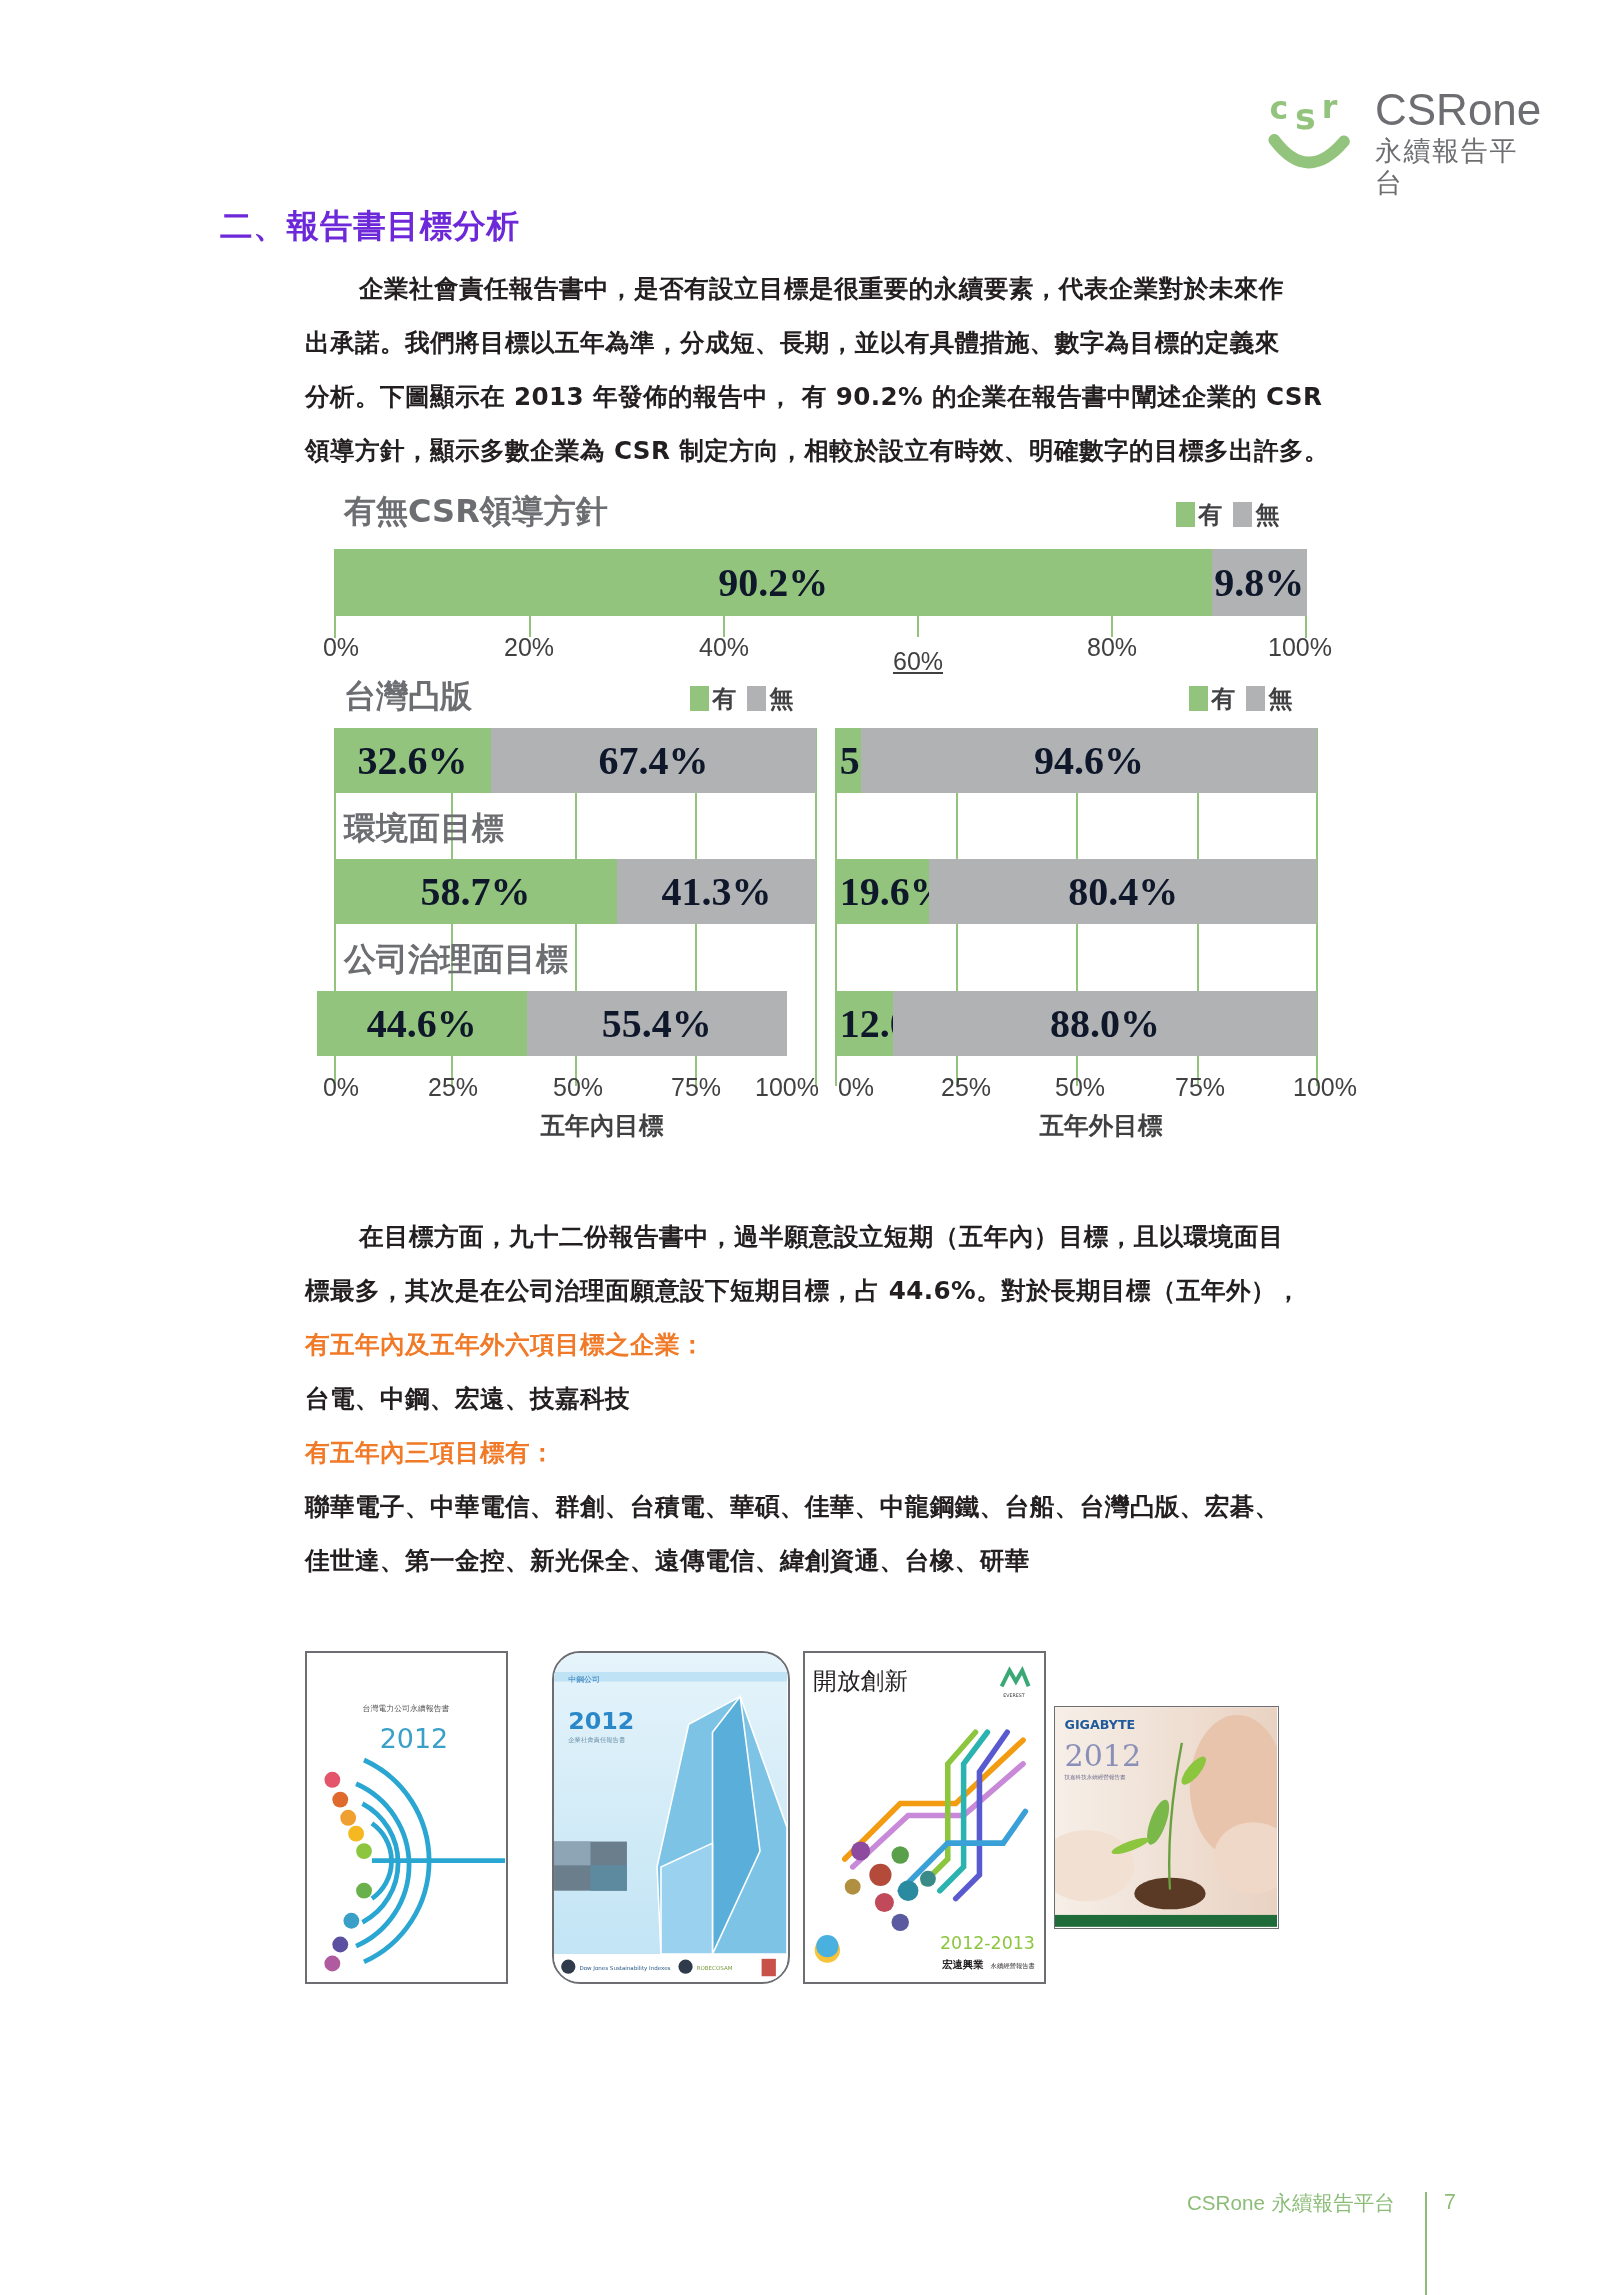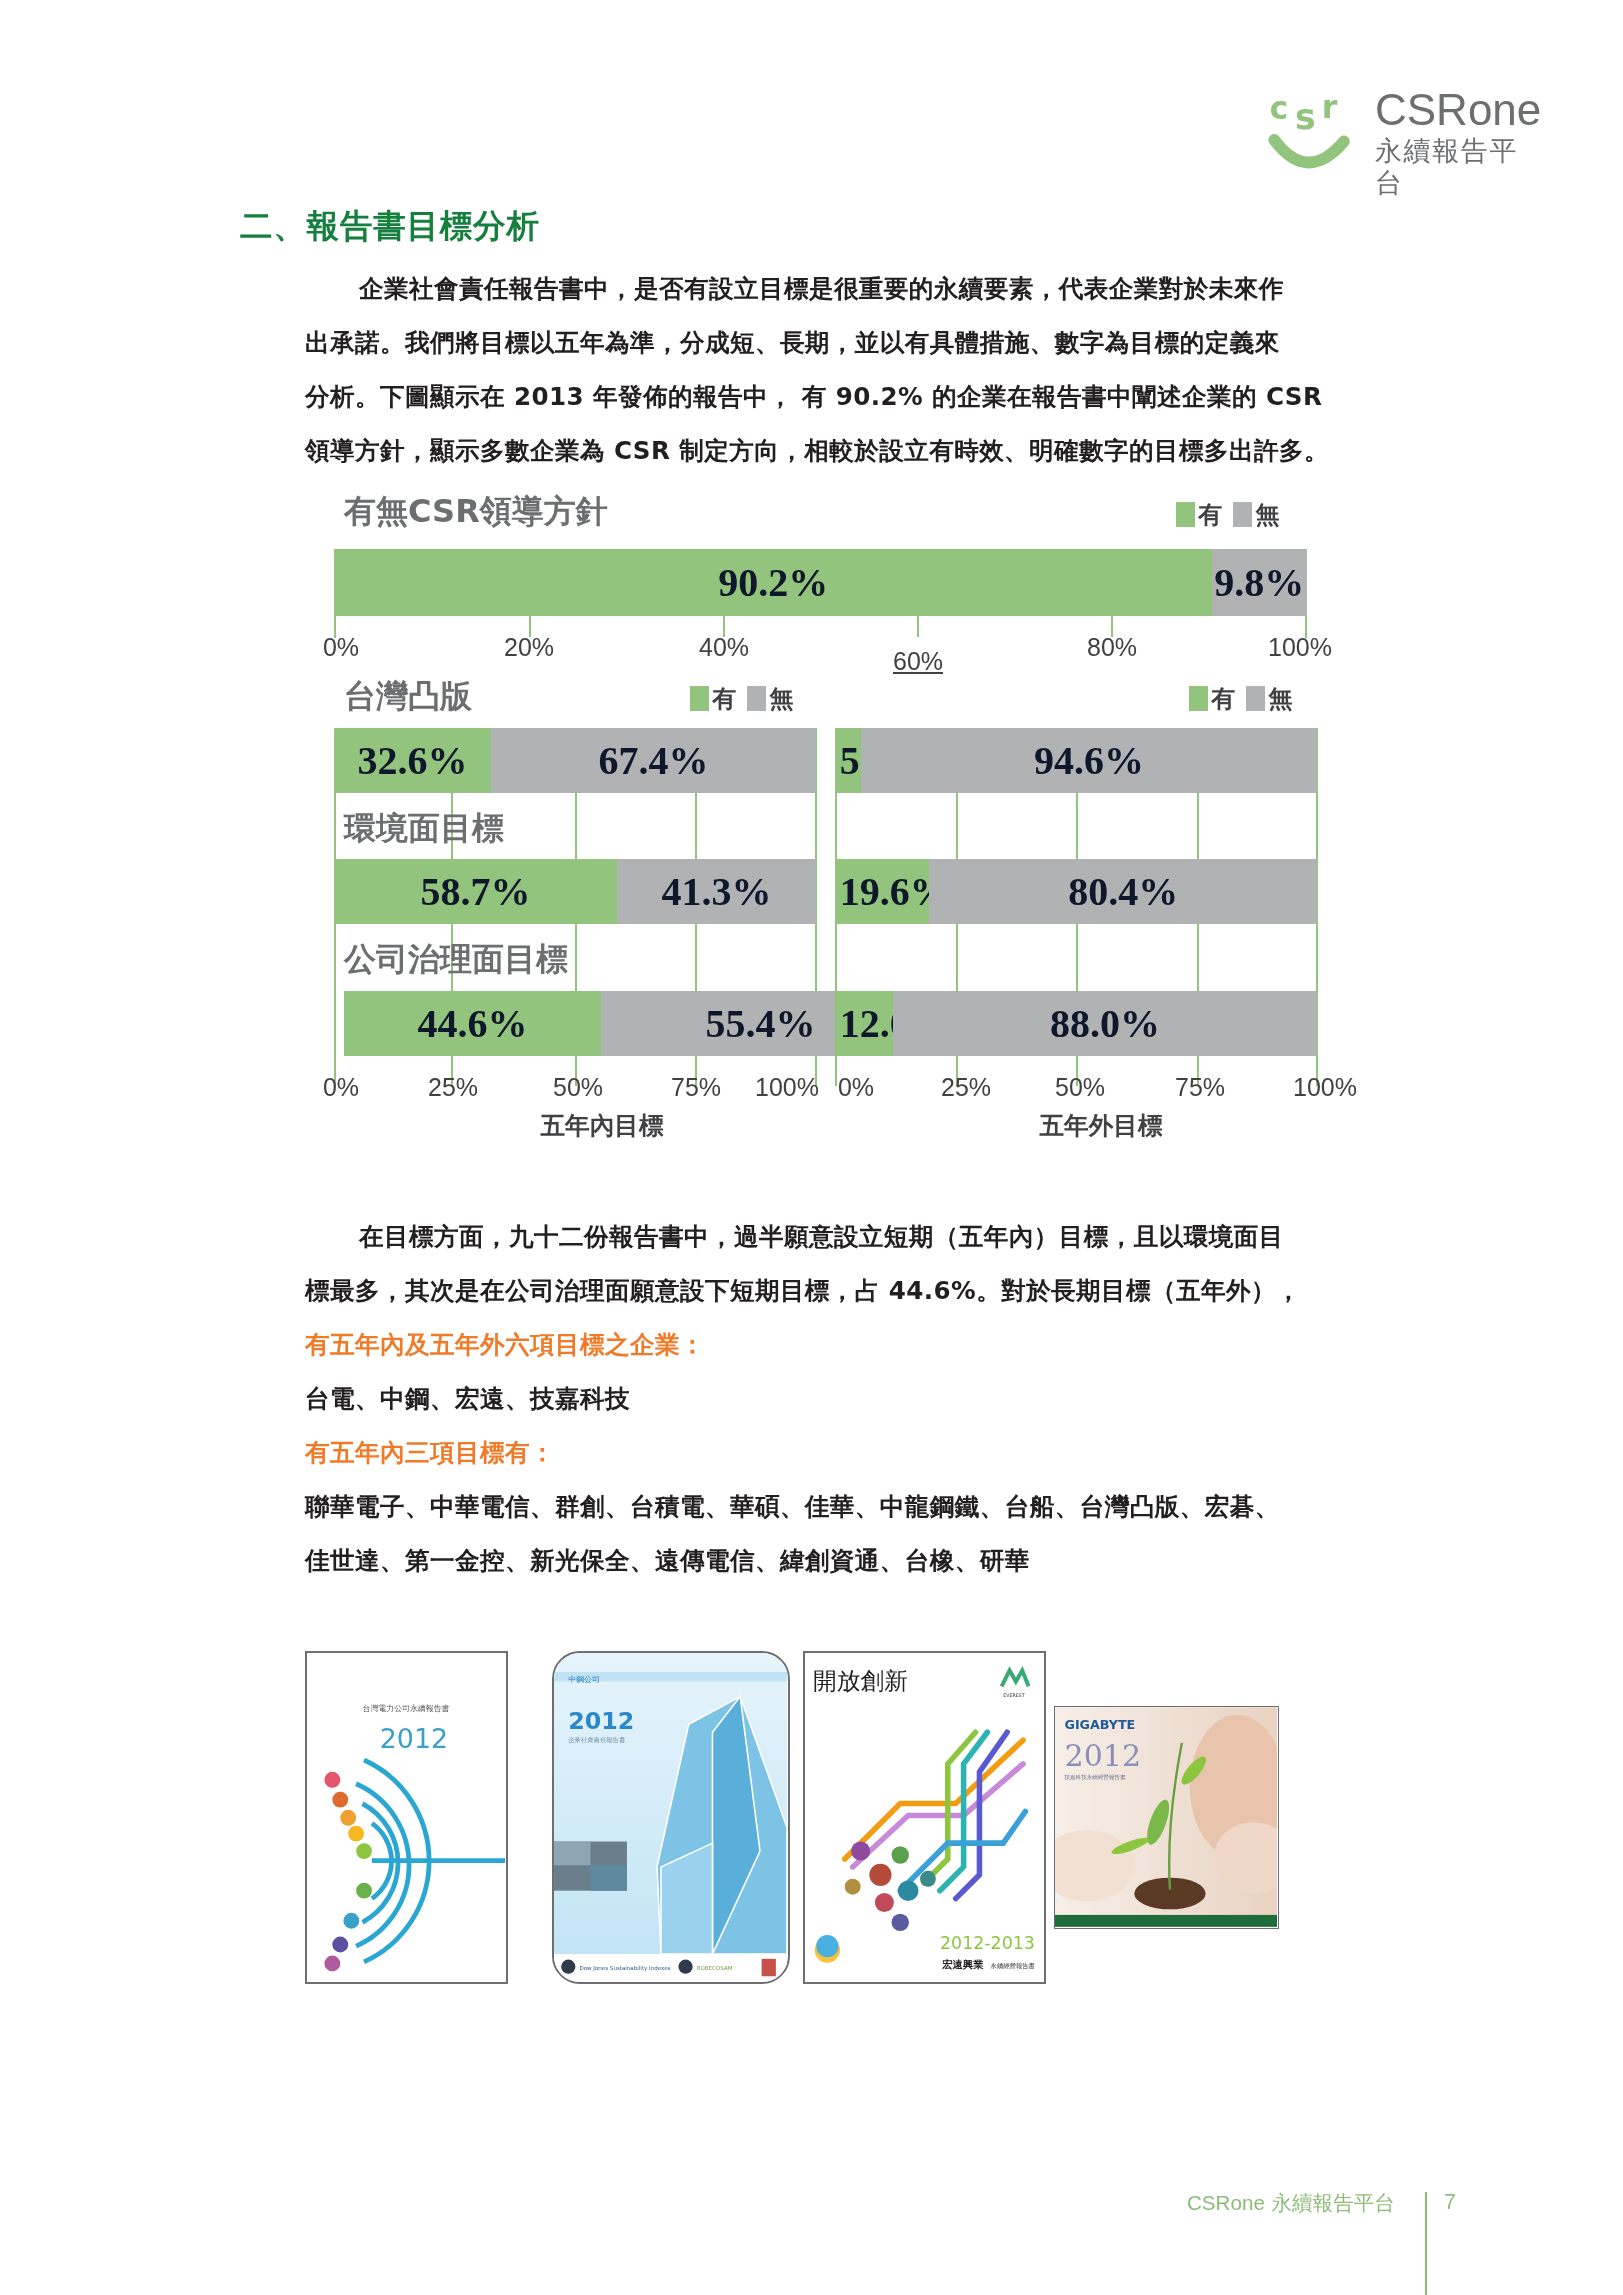--- a/index.html
+++ b/index.html
@@ -6,21 +6,21 @@
   html, body { width: 1623px; height: 2295px; background: #ffffff; overflow: hidden; }
   body { position: relative; font-family: "DejaVu Sans", "Liberation Sans", sans-serif; color: #231f20; }
 
   
   .logo { position: absolute; left: 1268px; top: 83px; width: 269px; height: 91px; }
   .logo-mark { position: absolute; left: 0; top: 0; width: 83px; height: 87px; }
   .logo-title { position: absolute; left: 107px; top: 3.2px; font-family: "Liberation Sans", sans-serif; font-size: 44px; color: #6d6e71; letter-spacing: 0px; line-height: 48px; font-weight: 400; }
   .logo-sub { position: absolute; left: 107px; top: 52px; font-size: 27px; color: #6d6e71; letter-spacing: 1.6px; line-height: 32px; }
 
   
-  .section-title { position: absolute; left: 240px; top: 205px; font-size: 32.5px; font-weight: 700; color: #15803d; letter-spacing: 0.8px; line-height: 43px; text-align: center; }
+  .section-title { position: absolute; left: 220px; top: 205px; font-size: 32.5px; font-weight: 700; color: #6d28d9; letter-spacing: 0.8px; line-height: 43px; text-align: center; }
 
   
   .para { position: absolute; left: 305px; width: 1078px; font-size: 24.6px; line-height: 54px; color: #231f20; font-weight: 700; letter-spacing: 0.4px; }
   .para .line { display: block; white-space: nowrap; }
   .para .indent { padding-left: 54px; }
   .para1 { top: 262px; }
   .para2 { top: 1210px; }
   .orange { color: #f07a28; }
 
   
@@ -137,21 +137,21 @@
   <div class="chart-title" style="left:344px; top:939px;">公司治理面目標</div>
 
   <div class="bar" style="left:334px; top:728px; width:482px;">
     <div class="seg seg-yes" style="width:32.6%;">32.6%</div>
     <div class="seg seg-no" style="width:67.4%;">67.4%</div>
   </div>
   <div class="bar" style="left:334px; top:859px; width:482px;">
     <div class="seg seg-yes" style="width:58.7%;">58.7%</div>
     <div class="seg seg-no" style="width:41.3%;">41.3%</div>
   </div>
-  <div class="bar" style="left:344px; top:991px; width:576px;">
+  <div class="bar" style="left:317px; top:991px; width:470px;">
     <div class="seg seg-yes" style="width:44.6%;">44.6%</div>
     <div class="seg seg-no" style="width:55.4%;">55.4%</div>
   </div>
 
   <div class="bar" style="left:835px; top:728px; width:482px;">
     <div class="seg seg-yes left-lbl" style="width:5.4%;">5.4%</div>
     <div class="seg seg-no" style="width:94.6%;">94.6%</div>
   </div>
   <div class="bar" style="left:835px; top:859px; width:482px;">
     <div class="seg seg-yes left-lbl" style="width:19.6%;">19.6%</div>

